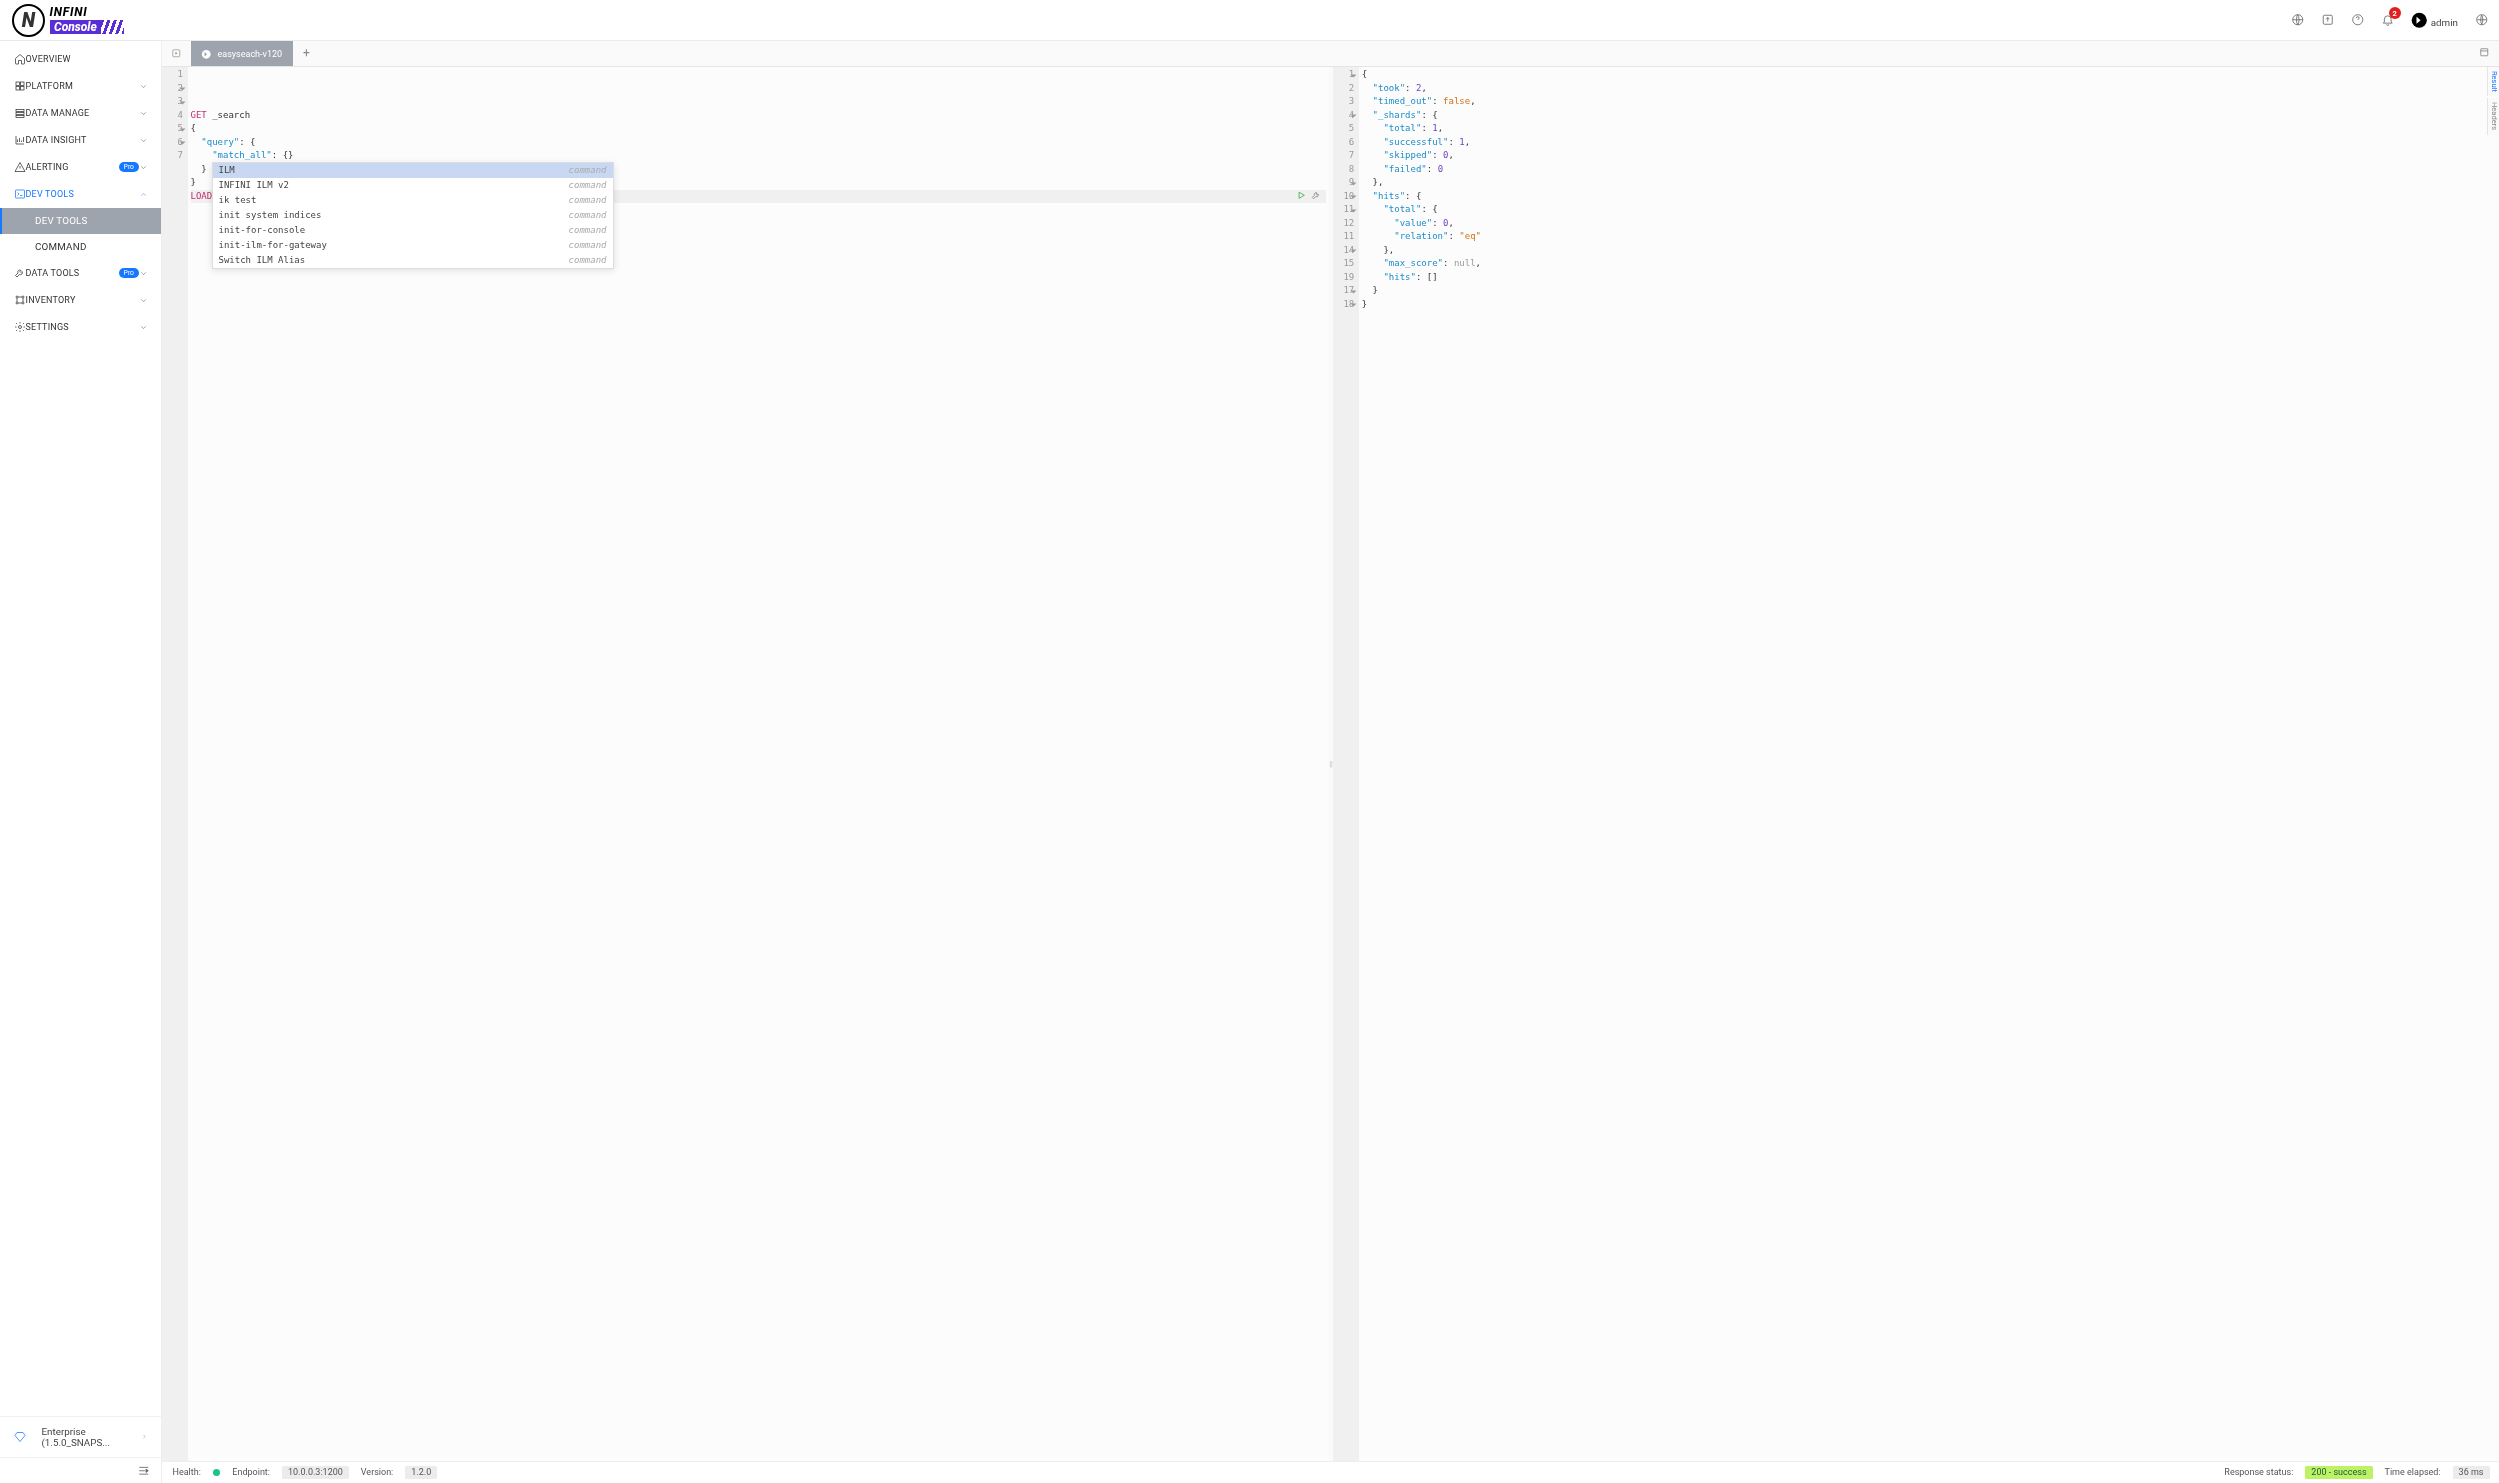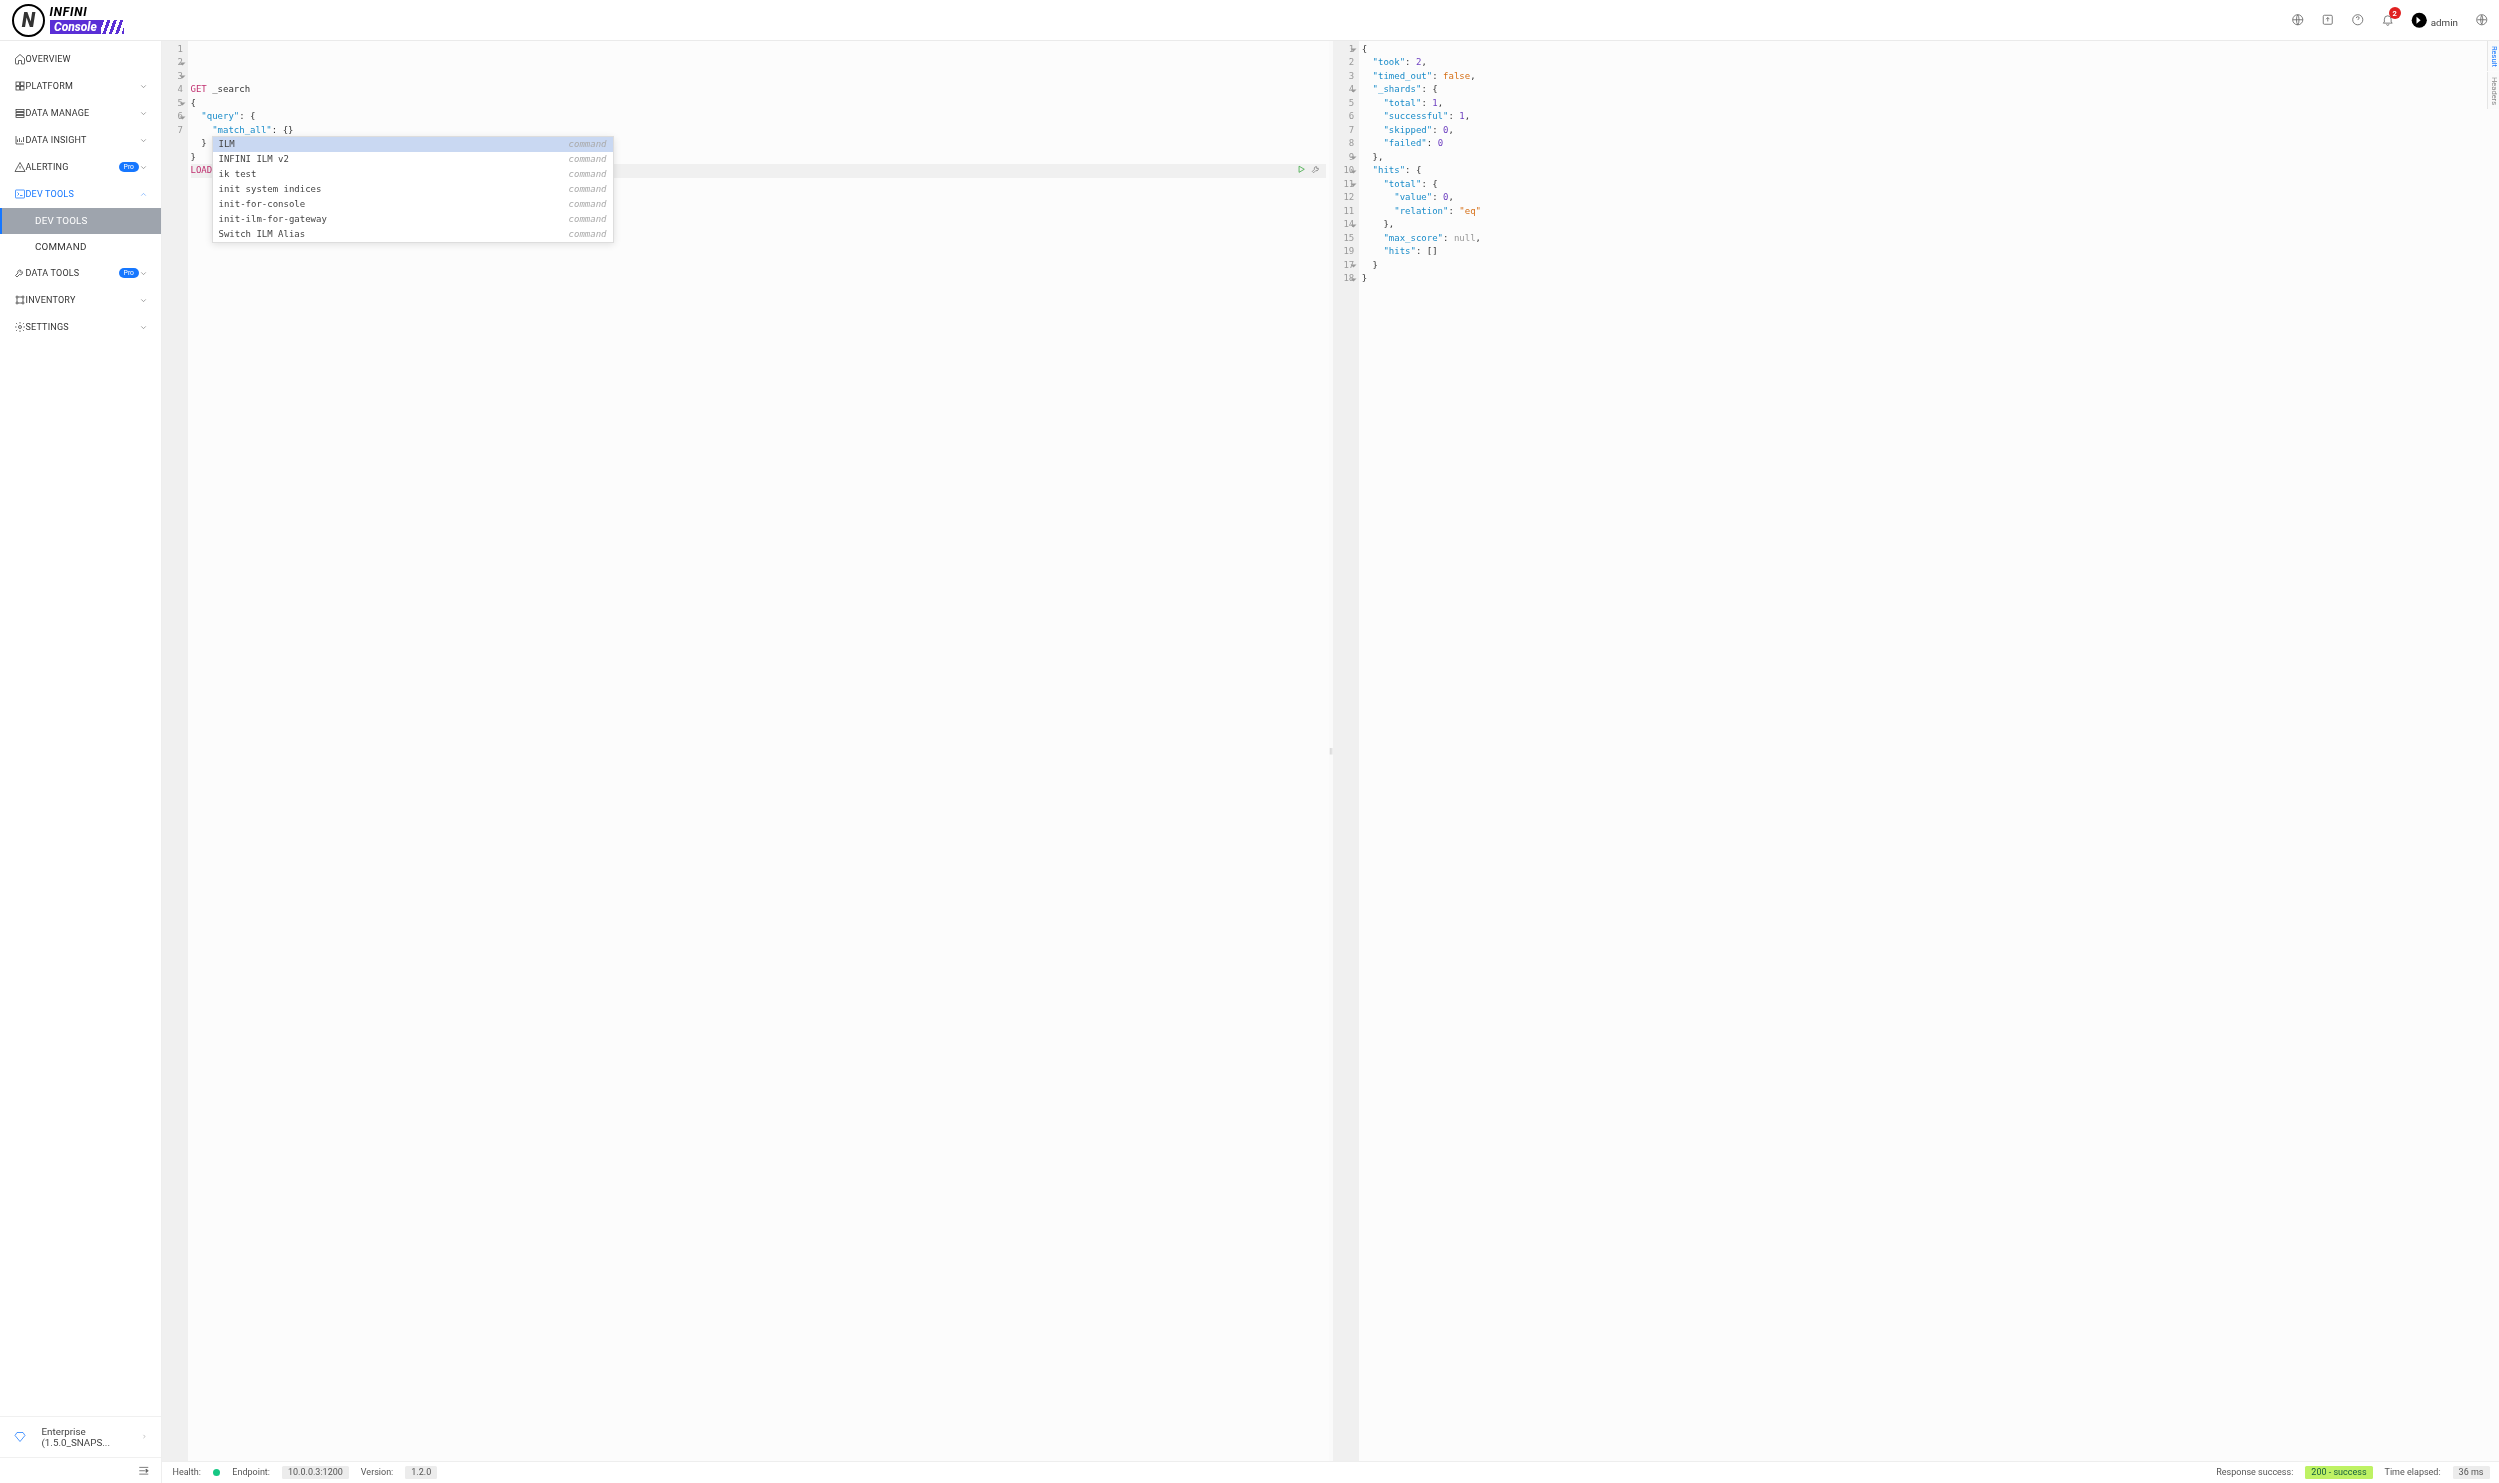--- a/index.html
+++ b/index.html
@@ -364,20 +364,45 @@
     <div class="collapse-row">
       <span class="collapse-ico">
         <svg viewBox="0 0 24 24" stroke="#666" fill="none" stroke-width="1.5">
             <path d="M4 6h16M4 12h10M4 18h16M20 12l-4-3v6z" fill="#666"></path>
           </svg>
       </span>
     </div>
   </div>
 
   <div class="main">
+    <div class="tabbar">
+      <div class="tb-pad">
+        <svg viewBox="0 0 24 24">
+            <rect x="4" y="4" width="16" height="16" rx="2"></rect>
+            <path d="M10 9l5 3-5 3z" fill="#888" stroke="none"></path>
+          </svg>
+      </div>
+      <div class="tab">
+        <span class="tab-ico">
+          <svg viewBox="0 0 24 24">
+              <circle cx="12" cy="12" r="10" fill="#fff"></circle>
+              <path d="M8 7l6 5-6 5" fill="#9ea4ad"></path>
+            </svg>
+        </span>
+        <span>easyseach-v120</span>
+      </div>
+      <div class="tab-add">+</div>
+      <div class="tabbar-spacer"></div>
+      <div class="tabbar-right">
+        <svg viewBox="0 0 24 24">
+            <rect x="4" y="4" width="16" height="16" rx="1"></rect>
+            <path d="M4 9h16"></path>
+          </svg>
+      </div>
+    </div>
 
     <div class="editor-split">
 
       <div class="pane">
         <div class="gutter" id="req-gutter">
             <div class="gl">1</div>
             <div class="gl fold-mark">2</div>
             <div class="gl fold-mark">3</div>
             <div class="gl">4</div>
             <div class="gl fold-mark">5</div>
@@ -433,20 +458,20 @@
     </div>
 
     <div class="statusbar">
       <span class="lbl">Health:</span>
       <span class="health-dot"></span>
       <span class="lbl">Endpoint:</span>
       <span class="boxval">10.0.0.3:1200</span>
       <span class="lbl">Version:</span>
       <span class="boxval">1.2.0</span>
       <span class="spacer"></span>
-      <span class="lbl">Response success:</span>
+      <span class="lbl">Response status:</span>
       <span class="boxval good">200 - success</span>
       <span class="lbl">Time elapsed:</span>
       <span class="boxval">36 ms</span>
     </div>
   </div>
 </div>
 
 
 </body></html>

